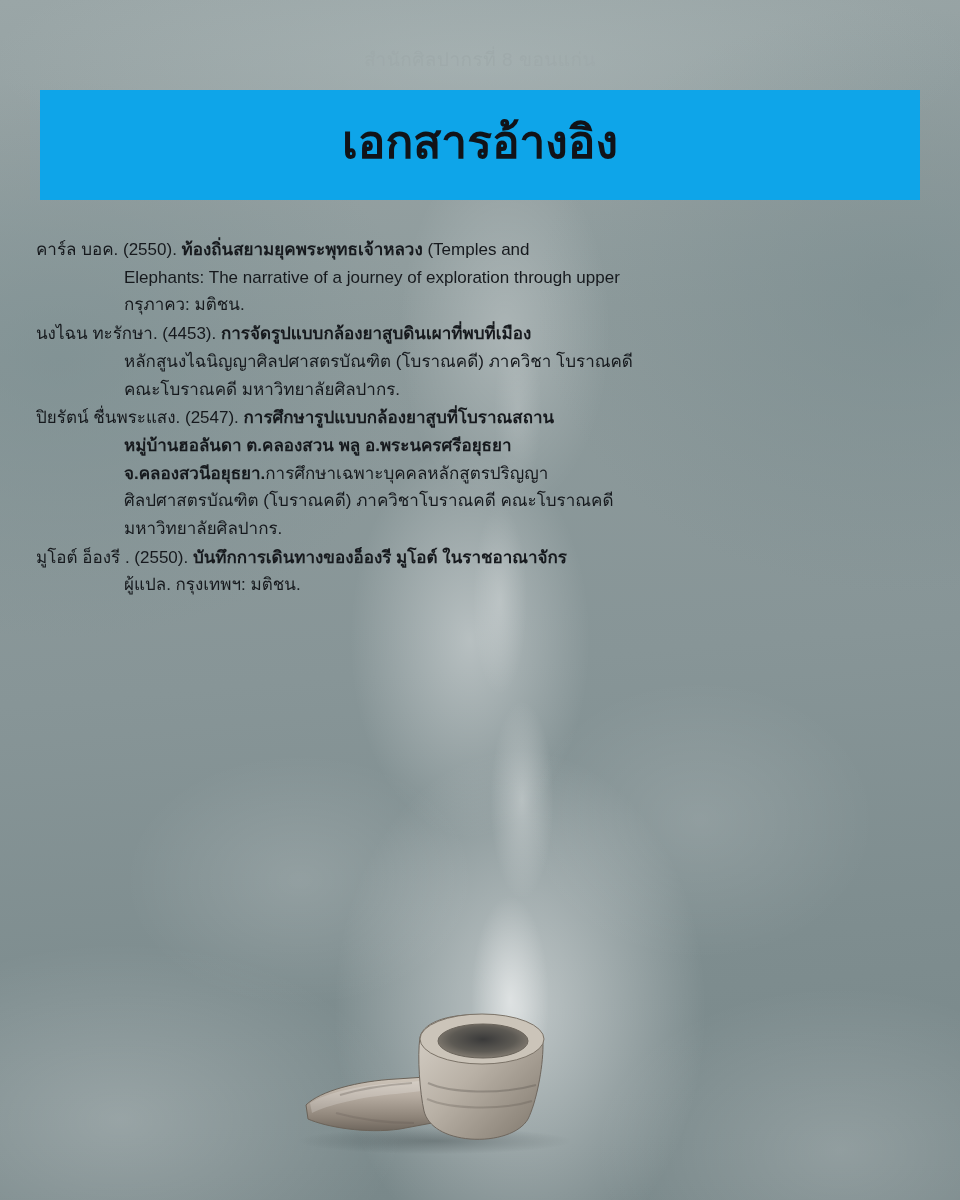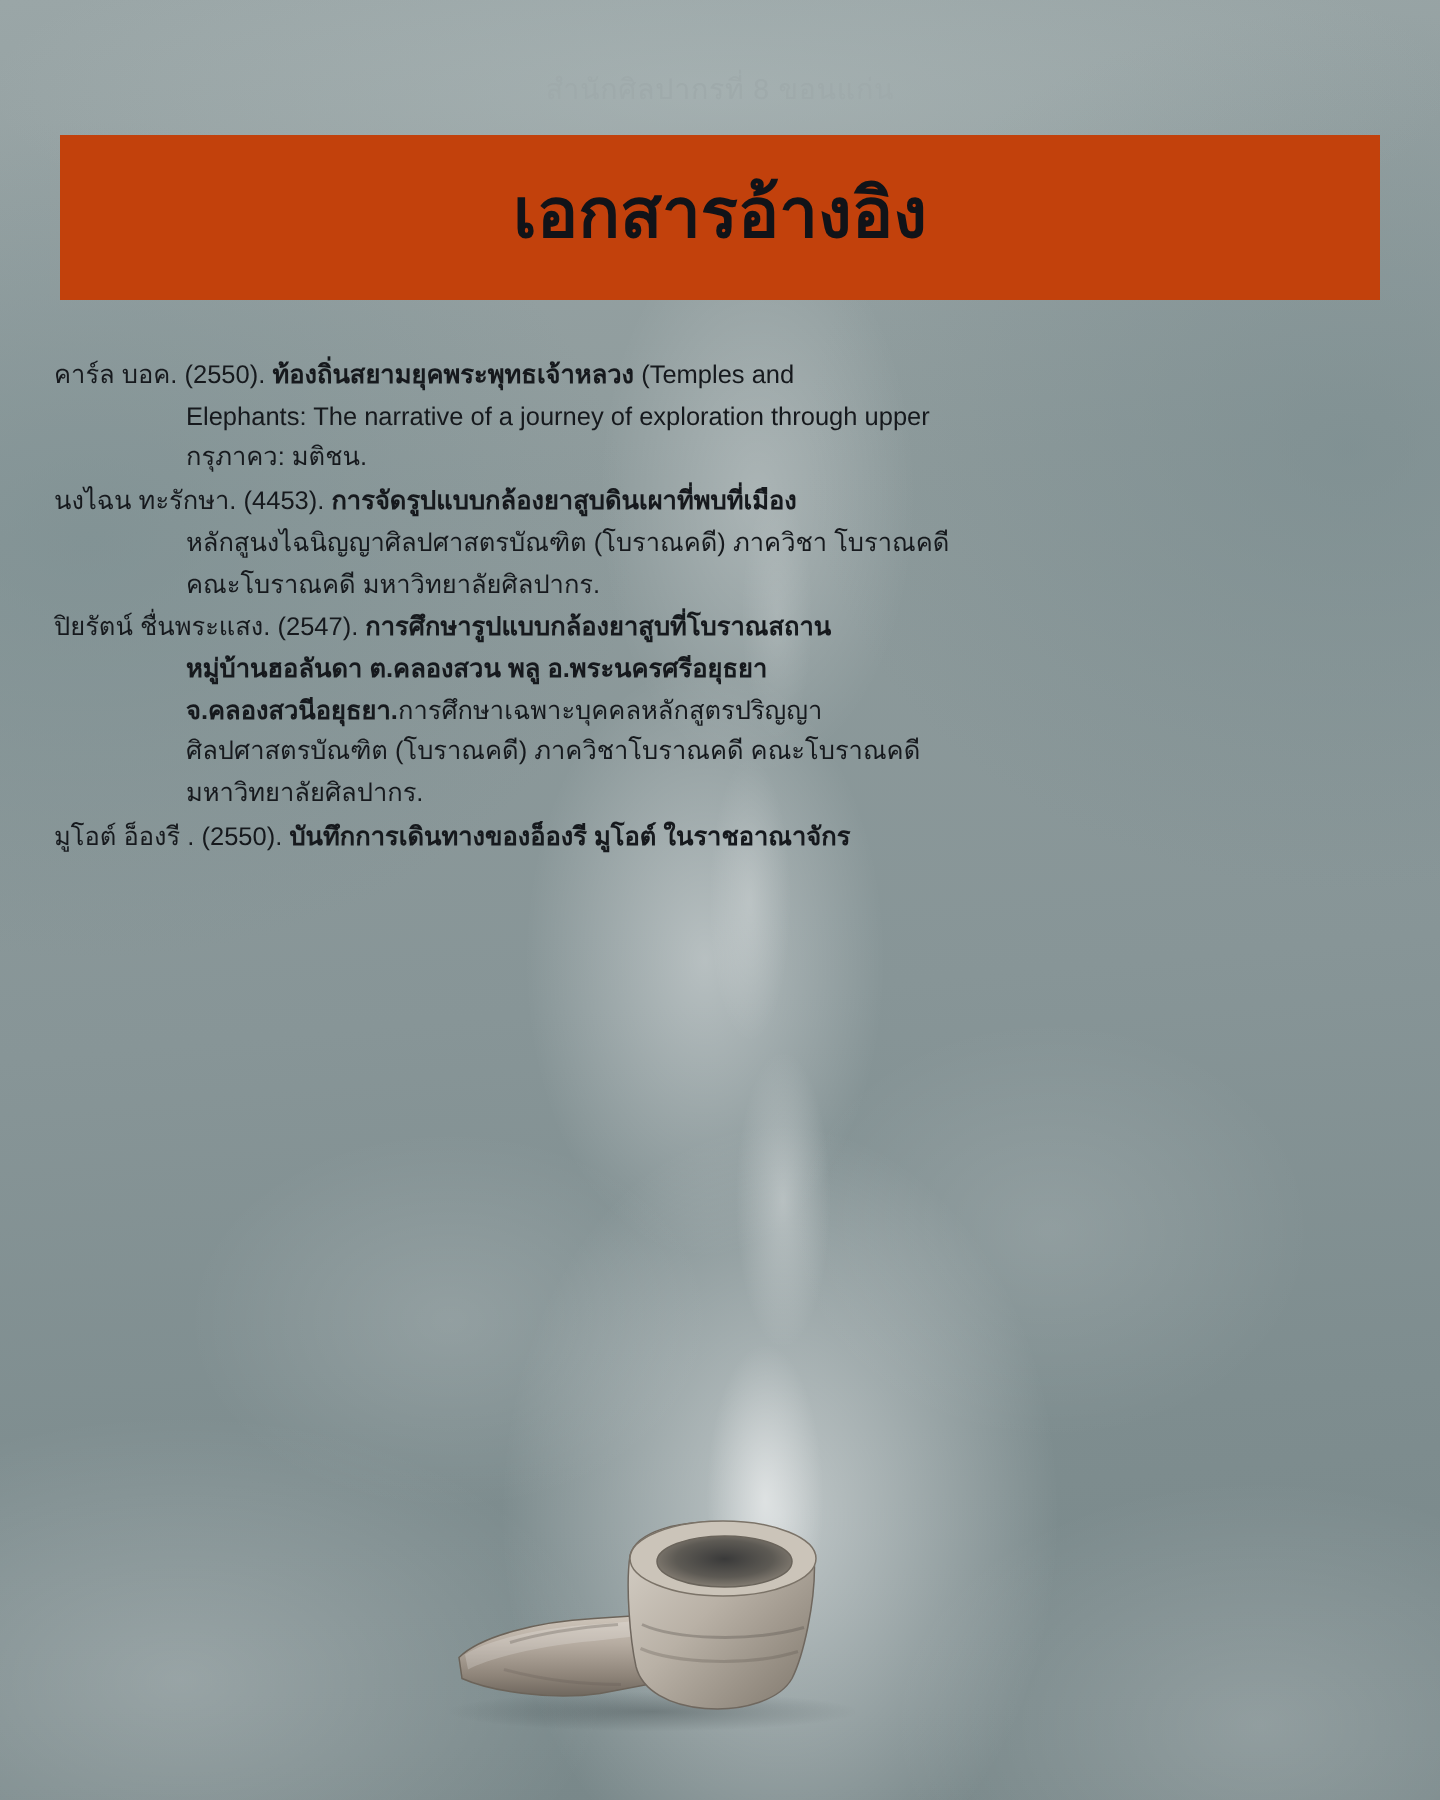--- a/index.html
+++ b/index.html
@@ -54,21 +54,21 @@
     z-index: 3;
   }
 
   
   .title-band {
     position: absolute;
     top: 90px;
     left: 40px;
     width: 880px;
     height: 110px;
-    background: #c2410c;
+    background: #0ea5e9;
     z-index: 3;
     display: flex;
     align-items: center;
     justify-content: center;
   }
   .title-band .title-text {
     font-size: 46px;
     font-weight: bold;
     color: #111318;
     line-height: 1;
@@ -159,20 +159,21 @@
     </div>
     <div class="ref">
       <p><span>ปิยรัตน์ ชื่นพระแสง. (2547). </span><b>การศึกษารูปแบบกล้องยาสูบที่โบราณสถาน</b></p>
       <p class="hang"><b>หมู่บ้านฮอลันดา ต.คลองสวน พลู อ.พระนครศรีอยุธยา</b></p>
       <p class="hang"><b>จ.คลองสวนีอยุธยา.</b><span>การศึกษาเฉพาะบุคคลหลักสูตรปริญญา</span></p>
       <p class="hang"><span>ศิลปศาสตรบัณฑิต (โบราณคดี) ภาควิชาโบราณคดี   คณะโบราณคดี</span></p>
       <p class="hang"><span>มหาวิทยาลัยศิลปากร.</span></p>
     </div>
     <div class="ref">
       <p><span>มูโอต์ อ็องรี . (2550). </span><b>บันทึกการเดินทางของอ็องรี มูโอต์ ในราชอาณาจักร</b></p>
+      <p class="hang"><span>ผู้แปล. กรุงเทพฯ: มติชน.</span></p>
     </div>
   </div>
 
 <div class="shadow"></div>
 
 <div class="artifact">
   <svg width="280" height="160" viewBox="0 0 280 160">
     <defs>
       <linearGradient id="stemGrad" x1="0" y1="0" x2="0" y2="1">
         <stop offset="0%" stop-color="#cfc6bb"></stop>

